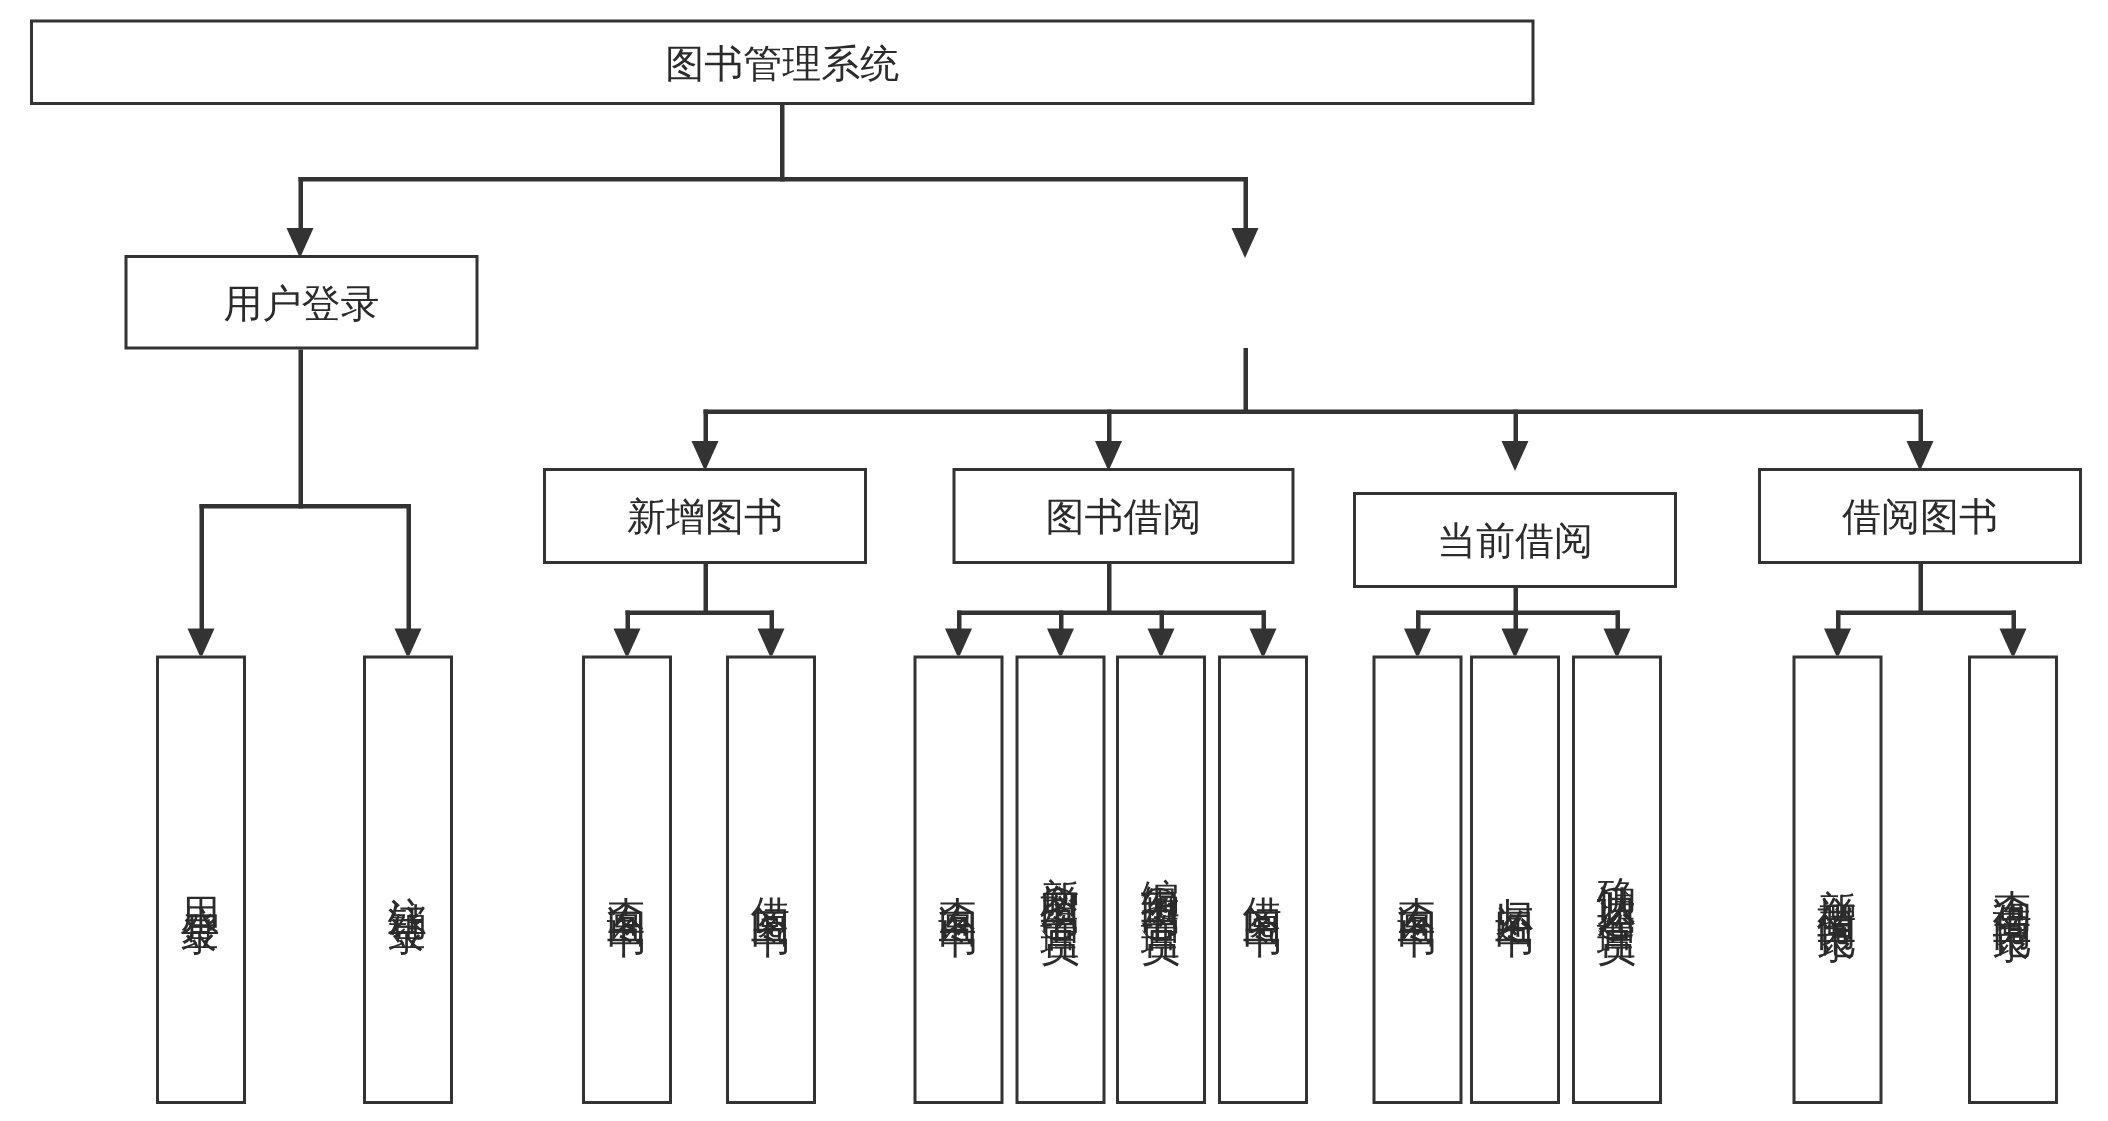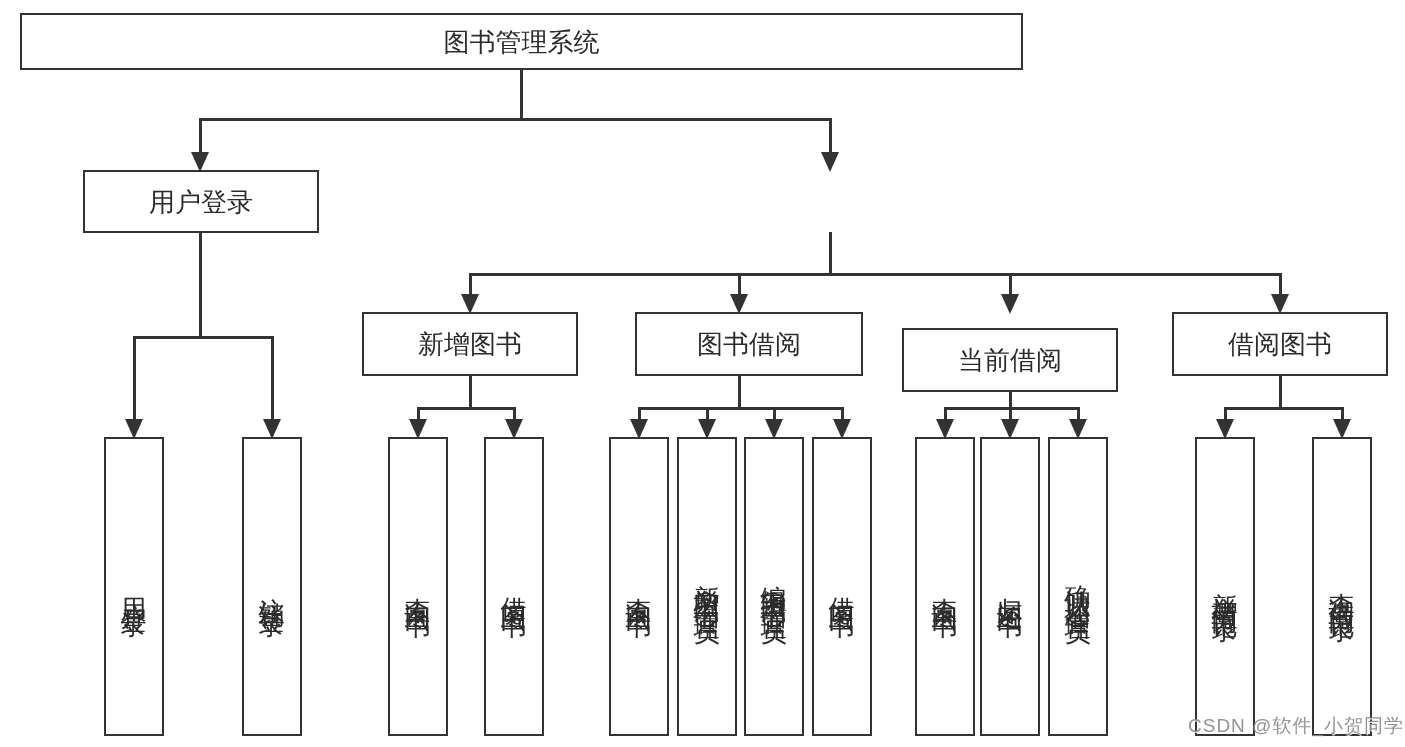--- a/index.html
+++ b/index.html
@@ -164,14 +164,13 @@
   <div class="vbox" id="v-c1">查询图书</div>
   <div class="vbox" id="v-c2">新增图书（管理员）</div>
   <div class="vbox" id="v-c3">编辑图书（管理员）</div>
   <div class="vbox" id="v-c4">借阅图书</div>
   <div class="vbox" id="v-d1">查询图书</div>
   <div class="vbox" id="v-d2">归还图书</div>
   <div class="vbox" id="v-d3">确认归还（管理员）</div>
   <div class="vbox" id="v-e1">新增借阅记录</div>
   <div class="vbox" id="v-e2">查询借阅记录</div>
 
-  <div id="watermark">CSDN @软件_小贺同学</div>
 </div>
 
 </body></html>

